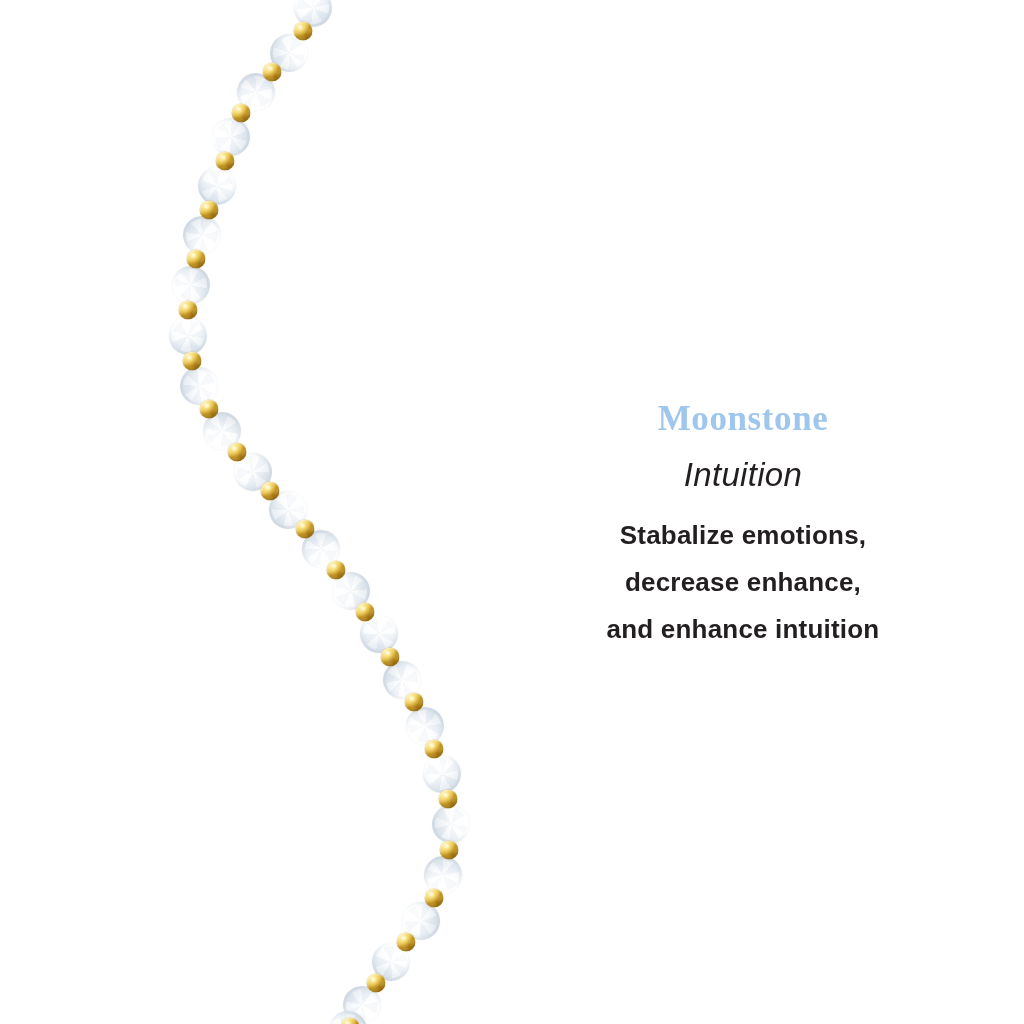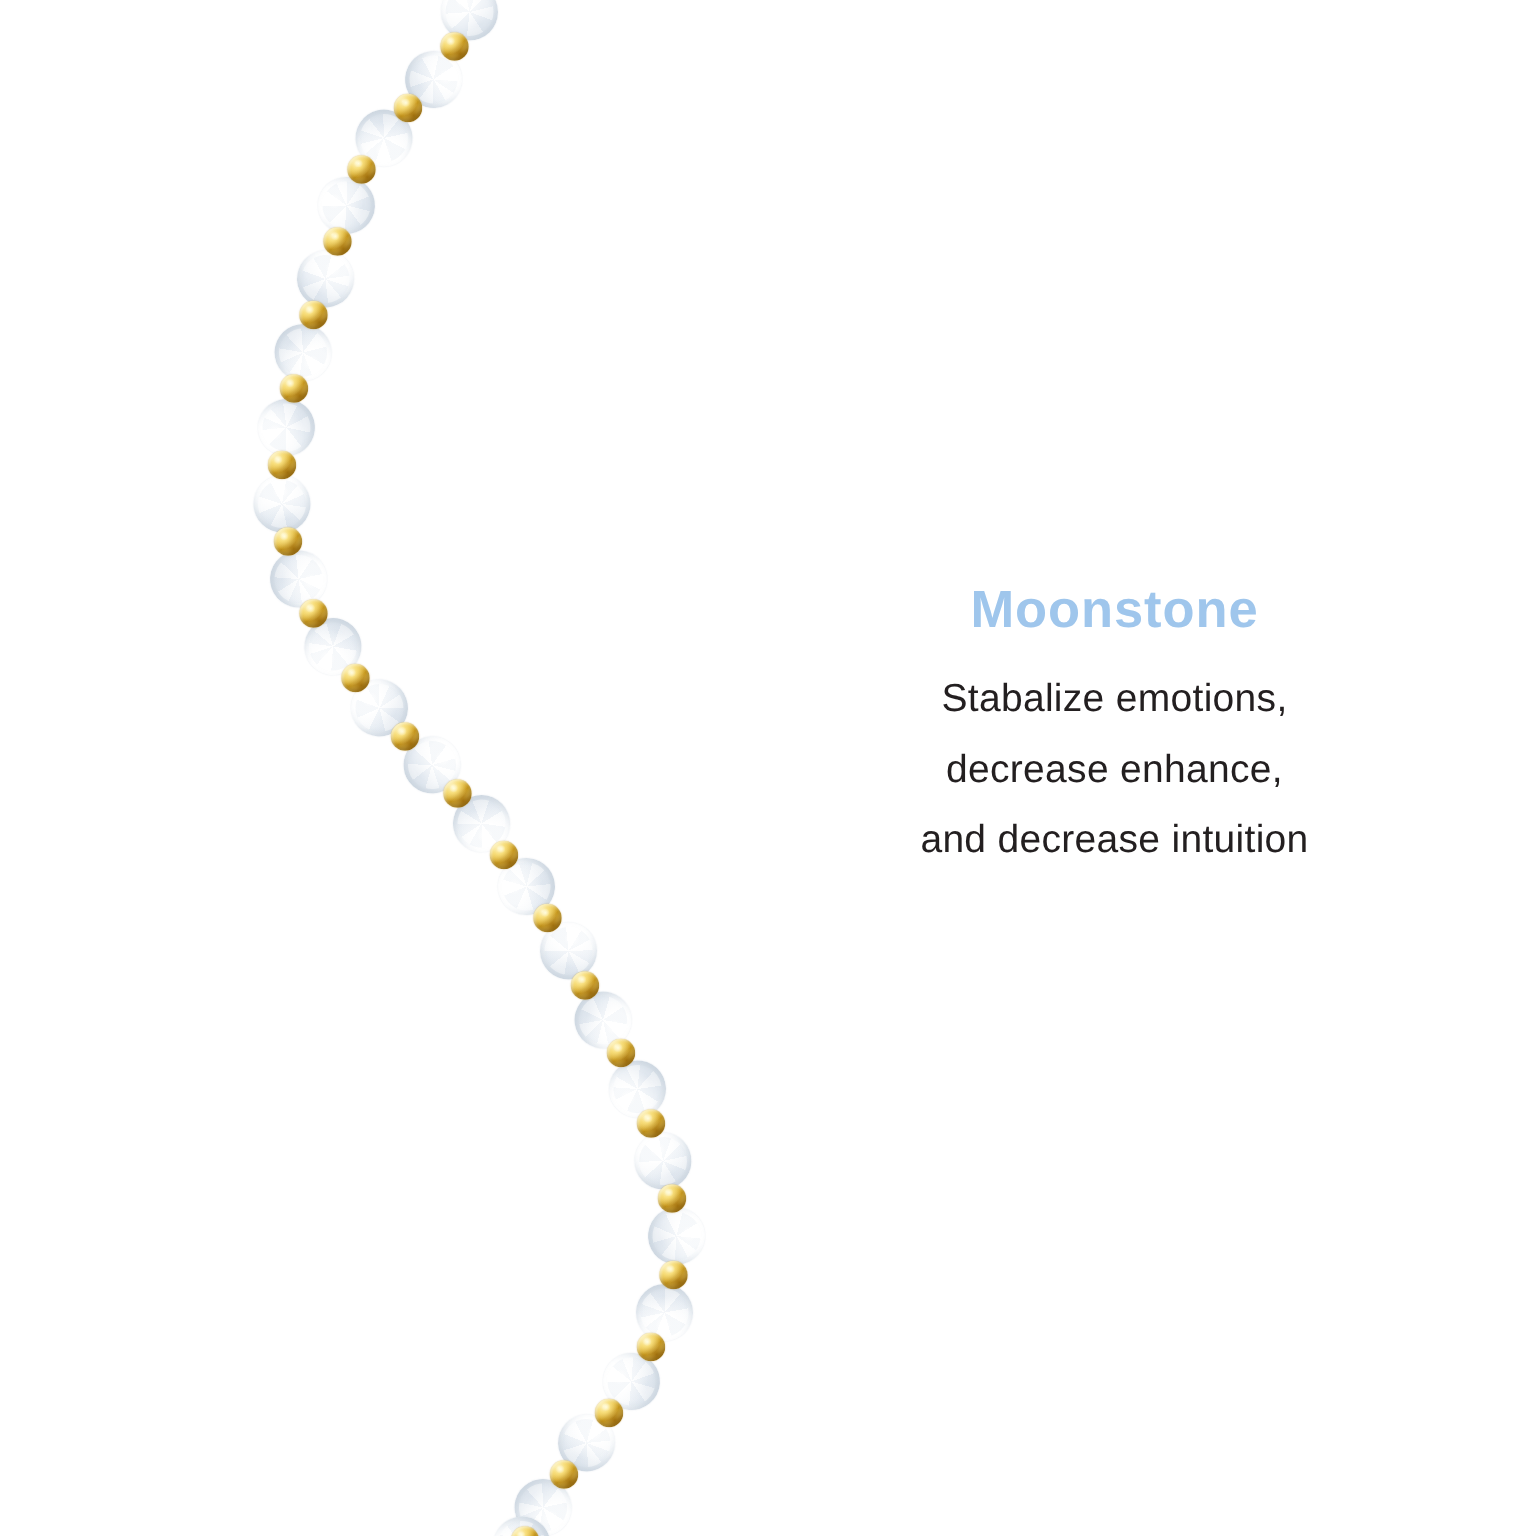--- a/index.html
+++ b/index.html
@@ -107,27 +107,27 @@
   
   #text-block {
     position: absolute;
     left: 560px;
     top: 386px;
     width: 366px;
     text-align: center;
   }
 
   #gem-name {
-    font-family: Liberation Sans, sans-serif;
+    font-family: Liberation Serif, serif;
     font-weight: bold;
     font-size: 35px;
     line-height: 42px;
     letter-spacing: 0.6px;
     color: #9fc6ec;
-    margin: 0;
+    margin: 12px;
     padding: 0;
   }
 
   #gem-keyword {
     font-family: "Liberation Sans", sans-serif;
     font-style: italic;
     font-weight: 300;
     font-size: 33px;
     line-height: 46px;
     letter-spacing: 0.3px;
@@ -136,21 +136,21 @@
     padding: 0;
   }
 
   #gem-benefits {
     margin: 14px 0 0 0;
     padding: 0;
     list-style: none;
   }
   #gem-benefits li {
     font-family: "Liberation Sans", sans-serif;
-    font-weight: 400;
+    font-weight: 700;
     font-size: 26px;
     line-height: 47px;
     letter-spacing: 0.2px;
     color: #231f20;
     white-space: nowrap;
   }
 </style>
 </head>
 <body>
 
@@ -202,21 +202,22 @@
       <div class="bead moonstone" style="width: 38px; height: 38px; left: 390.814px; top: 962.357px; z-index: 2; transform: translate(-50%, -50%) rotate(66deg);"></div>
       <div class="bead gold" style="width: 19px; height: 19px; left: 375.645px; top: 982.804px; z-index: 3;"></div>
       <div class="bead moonstone" style="width: 38px; height: 38px; left: 361.712px; top: 1004.55px; z-index: 2; transform: translate(-50%, -50%) rotate(172deg);"></div>
       <div class="bead gold" style="width: 19px; height: 19px; left: 349.64px; top: 1026.96px; z-index: 3;"></div>
       <div class="bead moonstone" style="width: 38px; height: 38px; left: 348px; top: 1030px; z-index: 2; transform: translate(-50%, -50%) rotate(278deg);"></div>
     </div>
 
   <div id="text-block">
     <div id="gem-name">Moonstone</div>
 
+    <div id="gem-keyword">Intuition</div>
 
     <ul id="gem-benefits">
       <li>Stabalize emotions,</li>
       <li>decrease enhance,</li>
-      <li>and decrease intuition</li>
+      <li>and enhance intuition</li>
     </ul>
   </div>
 
 </div>
 
 </body></html>

